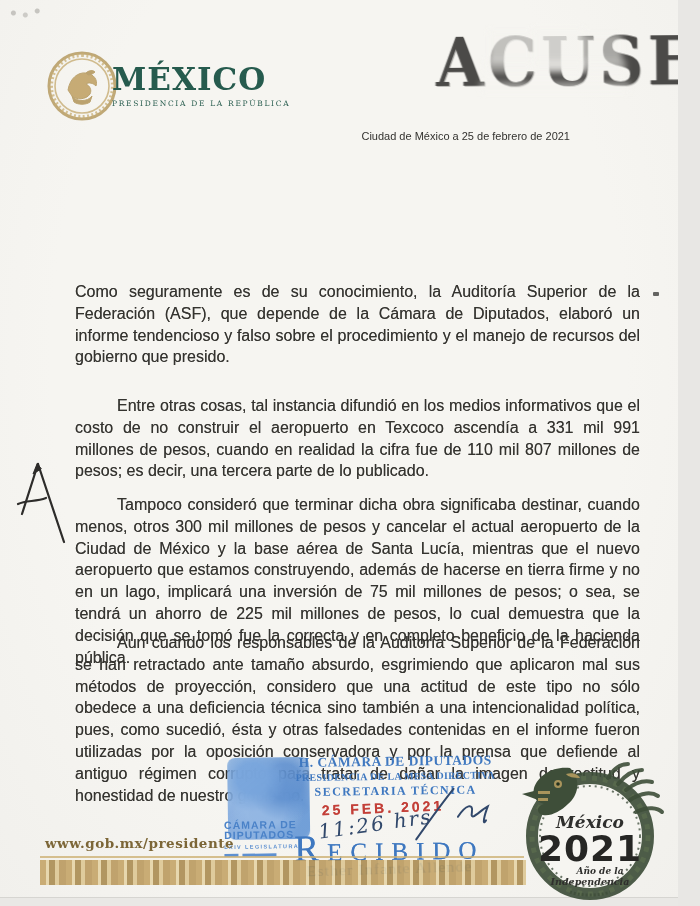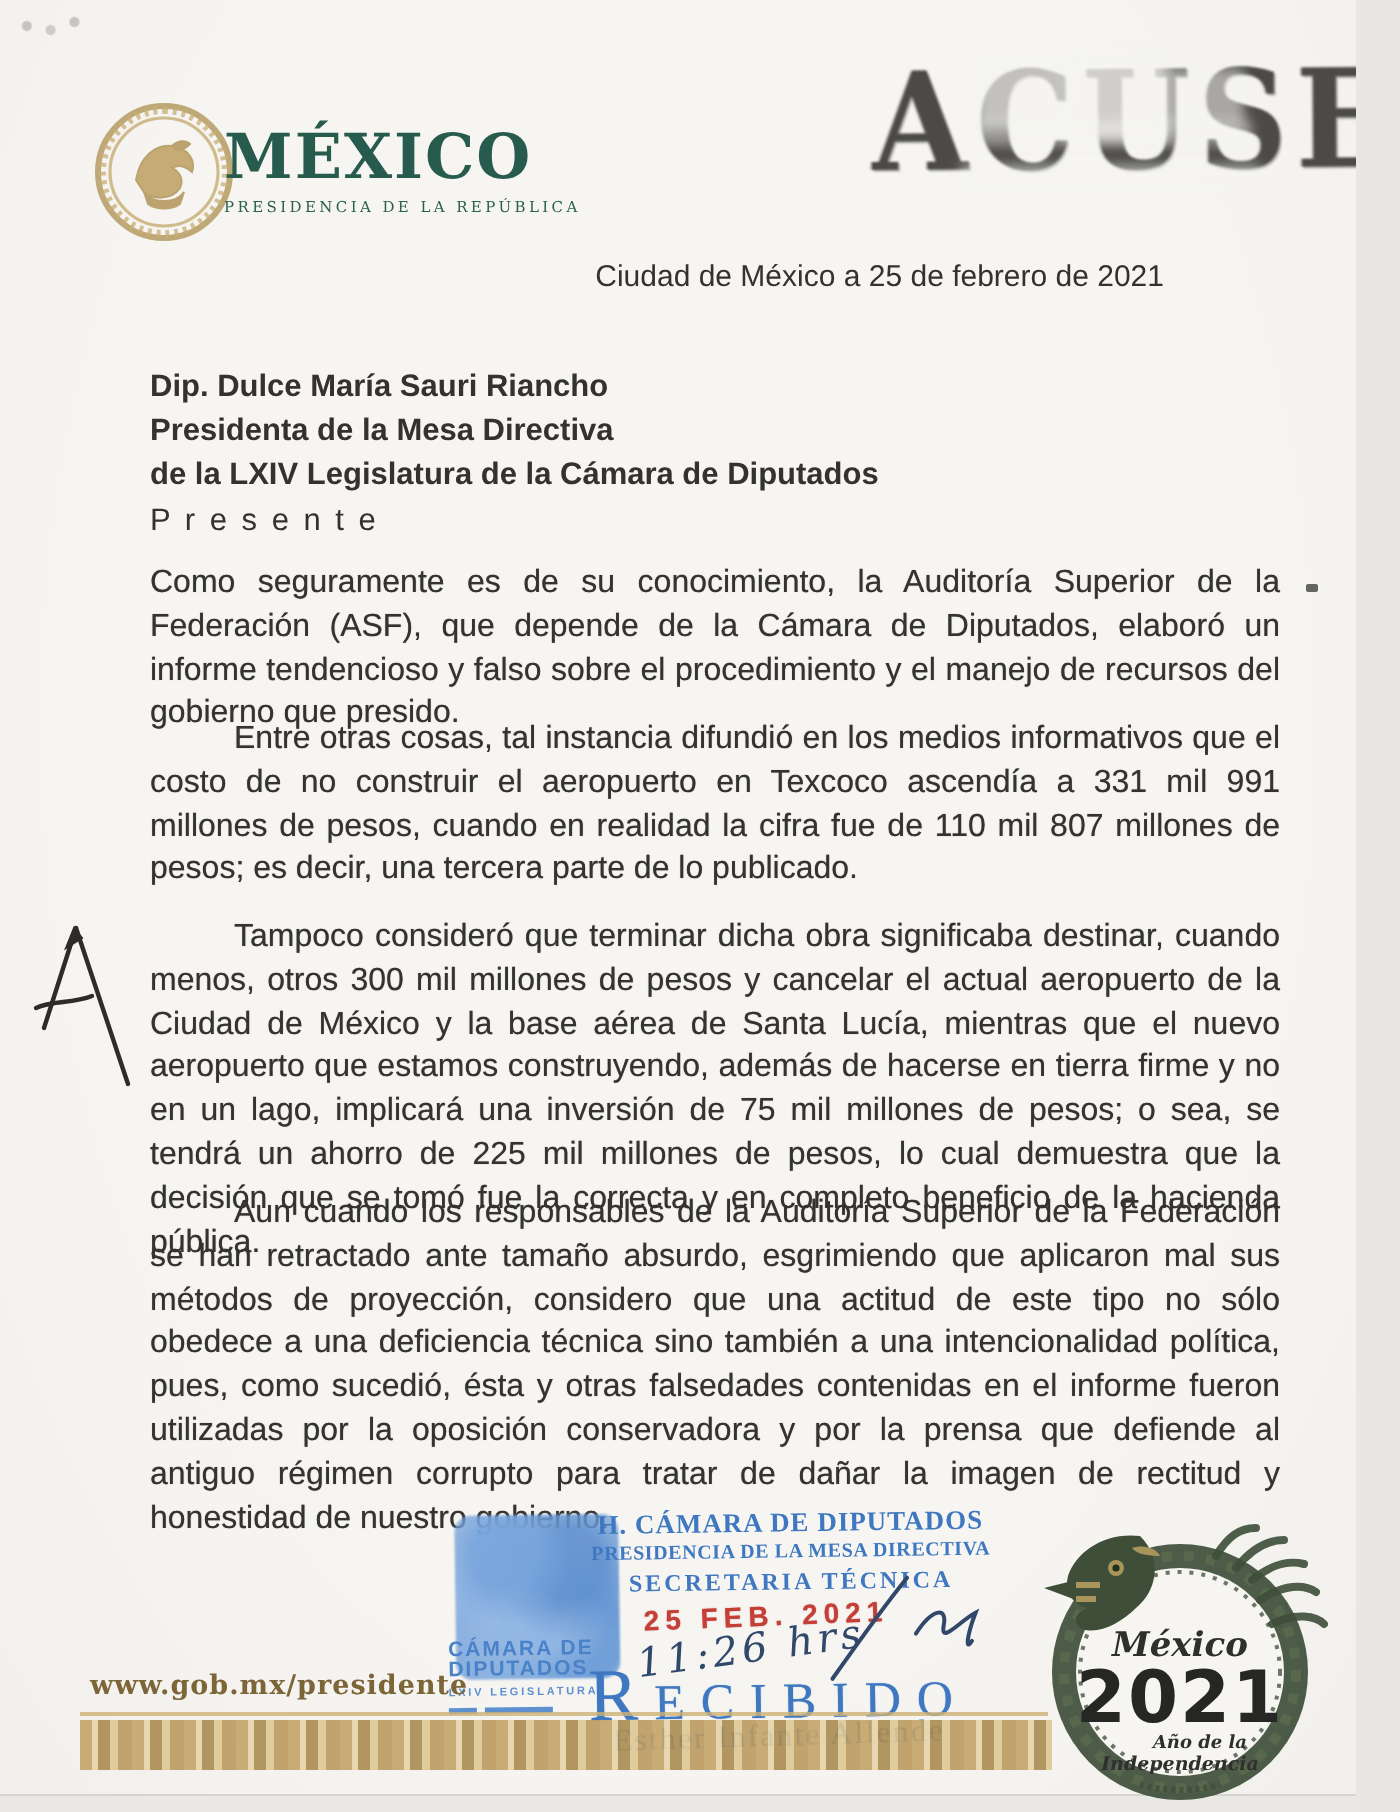--- a/index.html
+++ b/index.html
@@ -15,29 +15,29 @@
   .brand-sub{font-family:"DejaVu Serif",serif;font-weight:normal;font-size:7.5px;
     color:#2b5f51;letter-spacing:1.7px;margin-top:3px;}
   
   .acuse{position:absolute;left:436px;top:22px;width:240px;height:90px;opacity:.92;}
   .acuse-text{font-family:"DejaVu Serif",serif;font-weight:bold;font-size:68px;
     letter-spacing:5px;color:#3d3c3a;transform:scaleX(.9) rotate(-.4deg);
     transform-origin:left top;filter:blur(.5px);
     text-shadow:1px 1px 0 rgba(60,60,58,.35), -1px 0 0 rgba(60,60,58,.25);}
   .fade{position:absolute;background:#f5f4f0;filter:blur(3px);}
   
-  .dateline{position:absolute;right:96px;top:130px;font-size:15px;color:#33322f;}
+  .dateline{position:absolute;right:108px;top:130px;font-size:11px;color:#33322f;}
   .recipient{position:absolute;left:75px;top:183px;font-size:15.5px;
     line-height:22px;font-weight:bold;}
   .salutation{font-weight:normal;letter-spacing:1.5px;margin-top:1px;}
   
   .para{position:absolute;left:75px;width:565px;text-align:justify;
     font-size:16px;line-height:21.8px;color:#34332f;
     text-shadow:0 0 .4px rgba(52,51,47,.65);}
-  .indent{text-indent:42px;}
+  .indent{text-indent:42px;margin-top:36px;}
   .p1{top:281px;} .p2{top:359px;} .p3{top:458px;} .p4{top:596px;}
   
   .margin-mark{position:absolute;left:8px;top:452px;}
   
   .received{position:absolute;left:222px;top:750px;width:300px;height:145px;
     transform:rotate(-.8deg);}
   .seal-blob{position:absolute;left:6px;top:6px;width:82px;height:82px;border-radius:8px;
     background:
       radial-gradient(circle at 30% 25%, rgba(120,165,220,.95) 0 18%, rgba(120,165,220,0) 40%),
       radial-gradient(circle at 70% 30%, rgba(90,140,205,.8) 0 22%, rgba(90,140,205,0) 48%),
@@ -119,26 +119,20 @@
     <div class="acuse-text">ACUSE</div>
     <div class="fade" style="left:52px;top:8px;width:46px;height:34px;opacity:.7"></div>
     <div class="fade" style="left:96px;top:6px;width:52px;height:42px;opacity:.78"></div>
     <div class="fade" style="left:146px;top:12px;width:40px;height:30px;opacity:.55"></div>
     <div class="fade" style="left:48px;top:38px;width:142px;height:13px;opacity:.45"></div>
     <div class="fade" style="left:44px;top:60px;width:150px;height:11px;opacity:.5"></div>
   </div>
 
   <div class="dateline">Ciudad de México a 25 de febrero de 2021</div>
 
-  <div class="recipient">
-    <div>Dip. Dulce María Sauri Riancho</div>
-    <div>Presidenta de la Mesa Directiva</div>
-    <div>de la LXIV Legislatura de la Cámara de Diputados</div>
-    <div class="salutation">P r e s e n t e</div>
-  </div>
 
   <div class="para p1">Como seguramente es de su conocimiento, la Auditoría Superior de la Federación (ASF), que depende de la Cámara de Diputados, elaboró un informe tendencioso y falso sobre el procedimiento y el manejo de recursos del gobierno que presido.</div>
   <div class="para p2 indent">Entre otras cosas, tal instancia difundió en los medios informativos que el costo de no construir el aeropuerto en Texcoco ascendía a 331 mil 991 millones de pesos, cuando en realidad la cifra fue de 110 mil 807 millones de pesos; es decir, una tercera parte de lo publicado.</div>
   <div class="para p3 indent">Tampoco consideró que terminar dicha obra significaba destinar, cuando menos, otros 300 mil millones de pesos y cancelar el actual aeropuerto de la Ciudad de México y la base aérea de Santa Lucía, mientras que el nuevo aeropuerto que estamos construyendo, además de hacerse en tierra firme y no en un lago, implicará una inversión de 75 mil millones de pesos; o sea, se tendrá un ahorro de 225 mil millones de pesos, lo cual demuestra que la decisión que se tomó fue la correcta y en completo beneficio de la hacienda pública.</div>
   <div class="para p4 indent">Aun cuando los responsables de la Auditoría Superior de la Federación se han retractado ante tamaño absurdo, esgrimiendo que aplicaron mal sus métodos de proyección, considero que una actitud de este tipo no sólo obedece a una deficiencia técnica sino también a una intencionalidad política, pues, como sucedió, ésta y otras falsedades contenidas en el informe fueron utilizadas por la oposición conservadora y por la prensa que defiende al antiguo régimen corrupto para tratar de dañar la imagen de rectitud y honestidad de nuestro gobierno.</div>
 
   <svg class="margin-mark" width="64" height="100" viewBox="0 0 64 100" xmlns="http://www.w3.org/2000/svg">
     <g fill="none" stroke="#2d2c2a" stroke-width="2.2" stroke-linecap="round">
       <path d="M30 12 L14 62"></path>
       <path d="M30 12 L56 90"></path>

